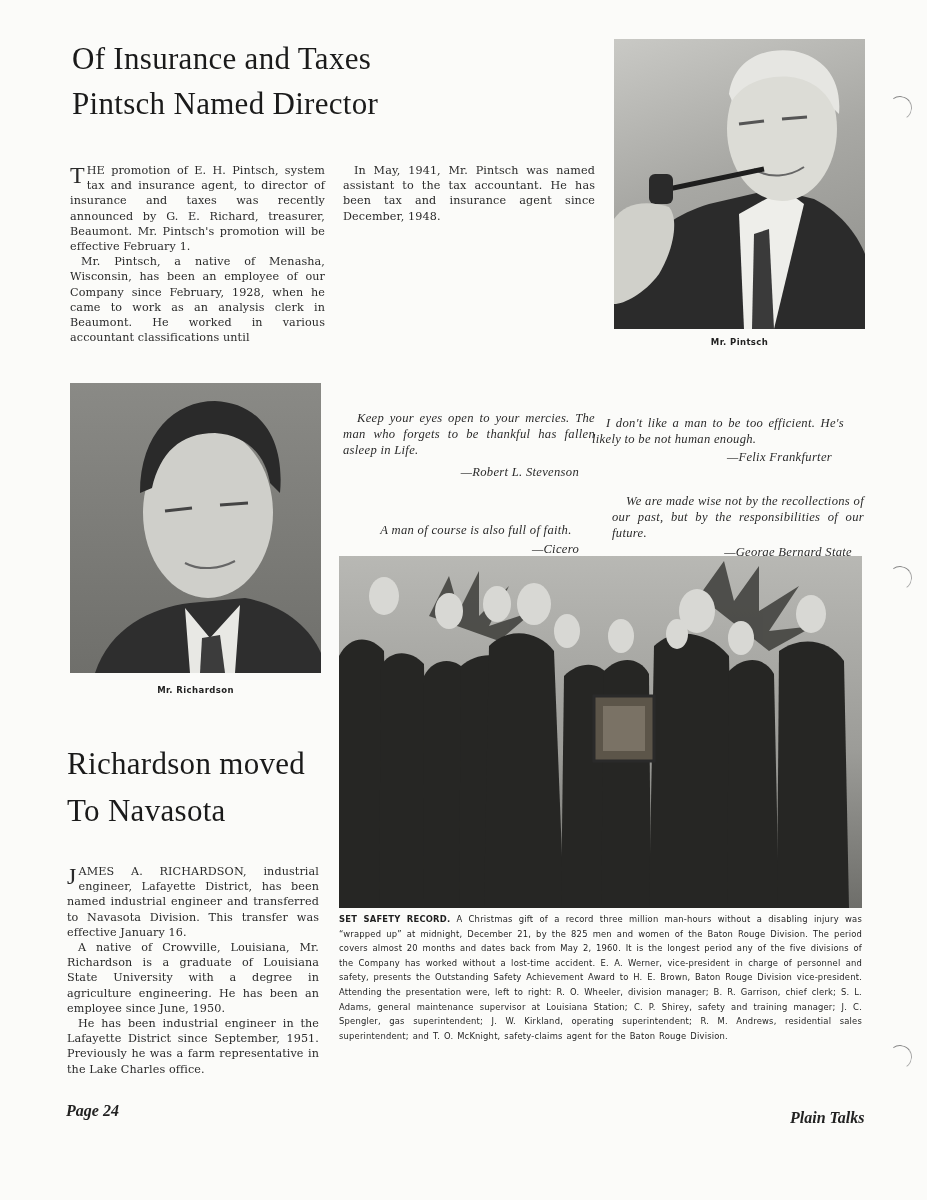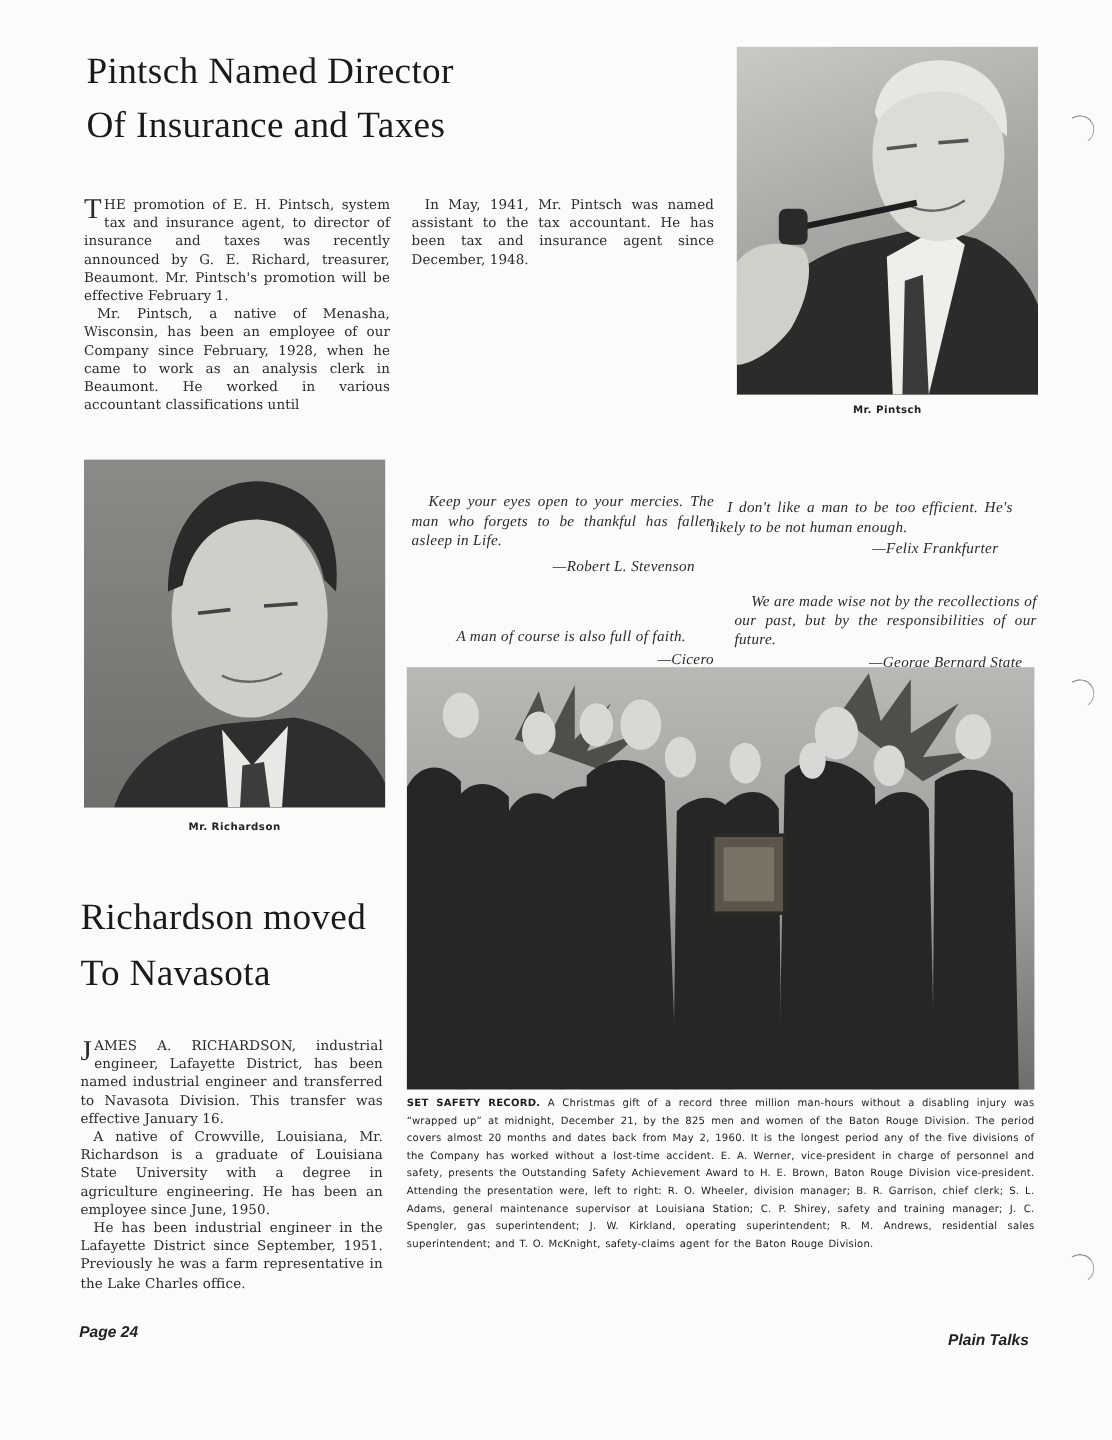--- a/index.html
+++ b/index.html
@@ -35,40 +35,40 @@
     line-height: 16px; color: #2a2a2a; letter-spacing: 0.3px;
   }
   .quote .q-text { text-align: justify; text-indent: 14px; margin-top: 36px; }
   .quote .q-attr { text-align: right; margin-top: 6px; }
   .photo-caption {
     font-family: "DejaVu Sans", sans-serif; font-size: 8.4px; line-height: 14.6px;
     color: #1e1e1e; text-align: justify; letter-spacing: 0.2px; word-spacing: 1px;
   }
   .photo-caption .cap-lead { font-weight: bold; }
   .footer {
-    font-family: Liberation Sans, sans-serif; font-weight: bold; font-style: italic;
-    font-size: 13px; color: #222;
+    font-family: Liberation Serif, serif; font-weight: bold; font-style: italic;
+    font-size: 16px; color: #222;
   }
   .punch {
     position: absolute; width: 22px; height: 22px; border-radius: 50%;
     border-top: 1.5px solid #888; border-right: 1.5px solid #aaa;
     border-left: 1.5px solid transparent; border-bottom: 1.5px solid transparent;
     transform: rotate(10deg);
   }
 </style>
 </head>
 <body>
 
 <div class="punch" style="left:888px; top:96px;"></div>
 <div class="punch" style="left:888px; top:566px;"></div>
 <div class="punch" style="left:888px; top:1045px;"></div>
 
 <div class="abs headline" style="left:72px; top:36px; width:420px;">
+  <div>Of Insurance and Taxes</div>
   <div>Pintsch Named Director</div>
-  <div>Of Insurance and Taxes</div>
 </div>
 
 <div class="abs body-text" style="left:70px; top:163px; width:255px;">
   <p class="lead"><span class="dropcap">T</span><span>HE promotion of E. H. Pintsch, system tax and insurance agent, to director of insurance and taxes was recently announced by G. E. Richard, treasurer, Beaumont. Mr. Pintsch's promotion will be effective February 1.</span></p>
   <p>Mr. Pintsch, a native of Menasha, Wisconsin, has been an employee of our Company since February, 1928, when he came to work as an analysis clerk in Beaumont. He worked in various accountant classifications until</p>
 </div>
 
 <div class="abs body-text" style="left:343px; top:163px; width:252px;">
   <p>In May, 1941, Mr. Pintsch was named assistant to the tax accountant. He has been tax and insurance agent since December, 1948.</p>
 </div>
@@ -93,21 +93,21 @@
 <div class="abs quote" style="left:343px; top:374px; width:252px;">
   <div class="q-text">Keep your eyes open to your mercies. The man who forgets to be thankful has fallen asleep in Life.</div>
   <div class="q-attr" style="margin-right:16px;">—Robert L. Stevenson</div>
 </div>
 <div class="abs quote" style="left:592px; top:379px; width:252px;">
   <div class="q-text">I don't like a man to be too efficient. He's likely to be not human enough.</div>
   <div class="q-attr" style="margin-top:2px; margin-right:12px;">—Felix Frankfurter</div>
 </div>
 <div class="abs quote" style="left:343px; top:486px; width:252px;">
   <div class="q-text" style="text-align:center;">A man of course is also full of faith.</div>
-  <div class="q-attr" style="margin-top:3px; margin-right:0;font-style:italic;">—Cicero</div>
+  <div class="q-attr" style="margin-top:3px; margin-right:16px;font-style:italic;">—Cicero</div>
 </div>
 <div class="abs quote" style="left:612px; top:457px; width:252px;">
   <div class="q-text">We are made wise not by the recollections of our past, but by the responsibilities of our future.</div>
   <div class="q-attr" style="margin-top:3px; margin-right:12px;">—George Bernard State</div>
 </div>
 
 <div class="photo" style="left:70px; top:383px; width:251px; height:290px; background:linear-gradient(180deg,#8a8a86 0%,#6f6f6b 100%);">
   <svg width="251" height="290" viewBox="0 0 251 290">
     <path d="M25,290 C40,245 80,225 120,220 L175,215 C215,222 240,245 251,270 L251,290 Z" fill="#2e2e2e"></path>
     <path d="M115,225 L140,255 L170,222 L165,290 L120,290 Z" fill="#e8e8e4"></path>

